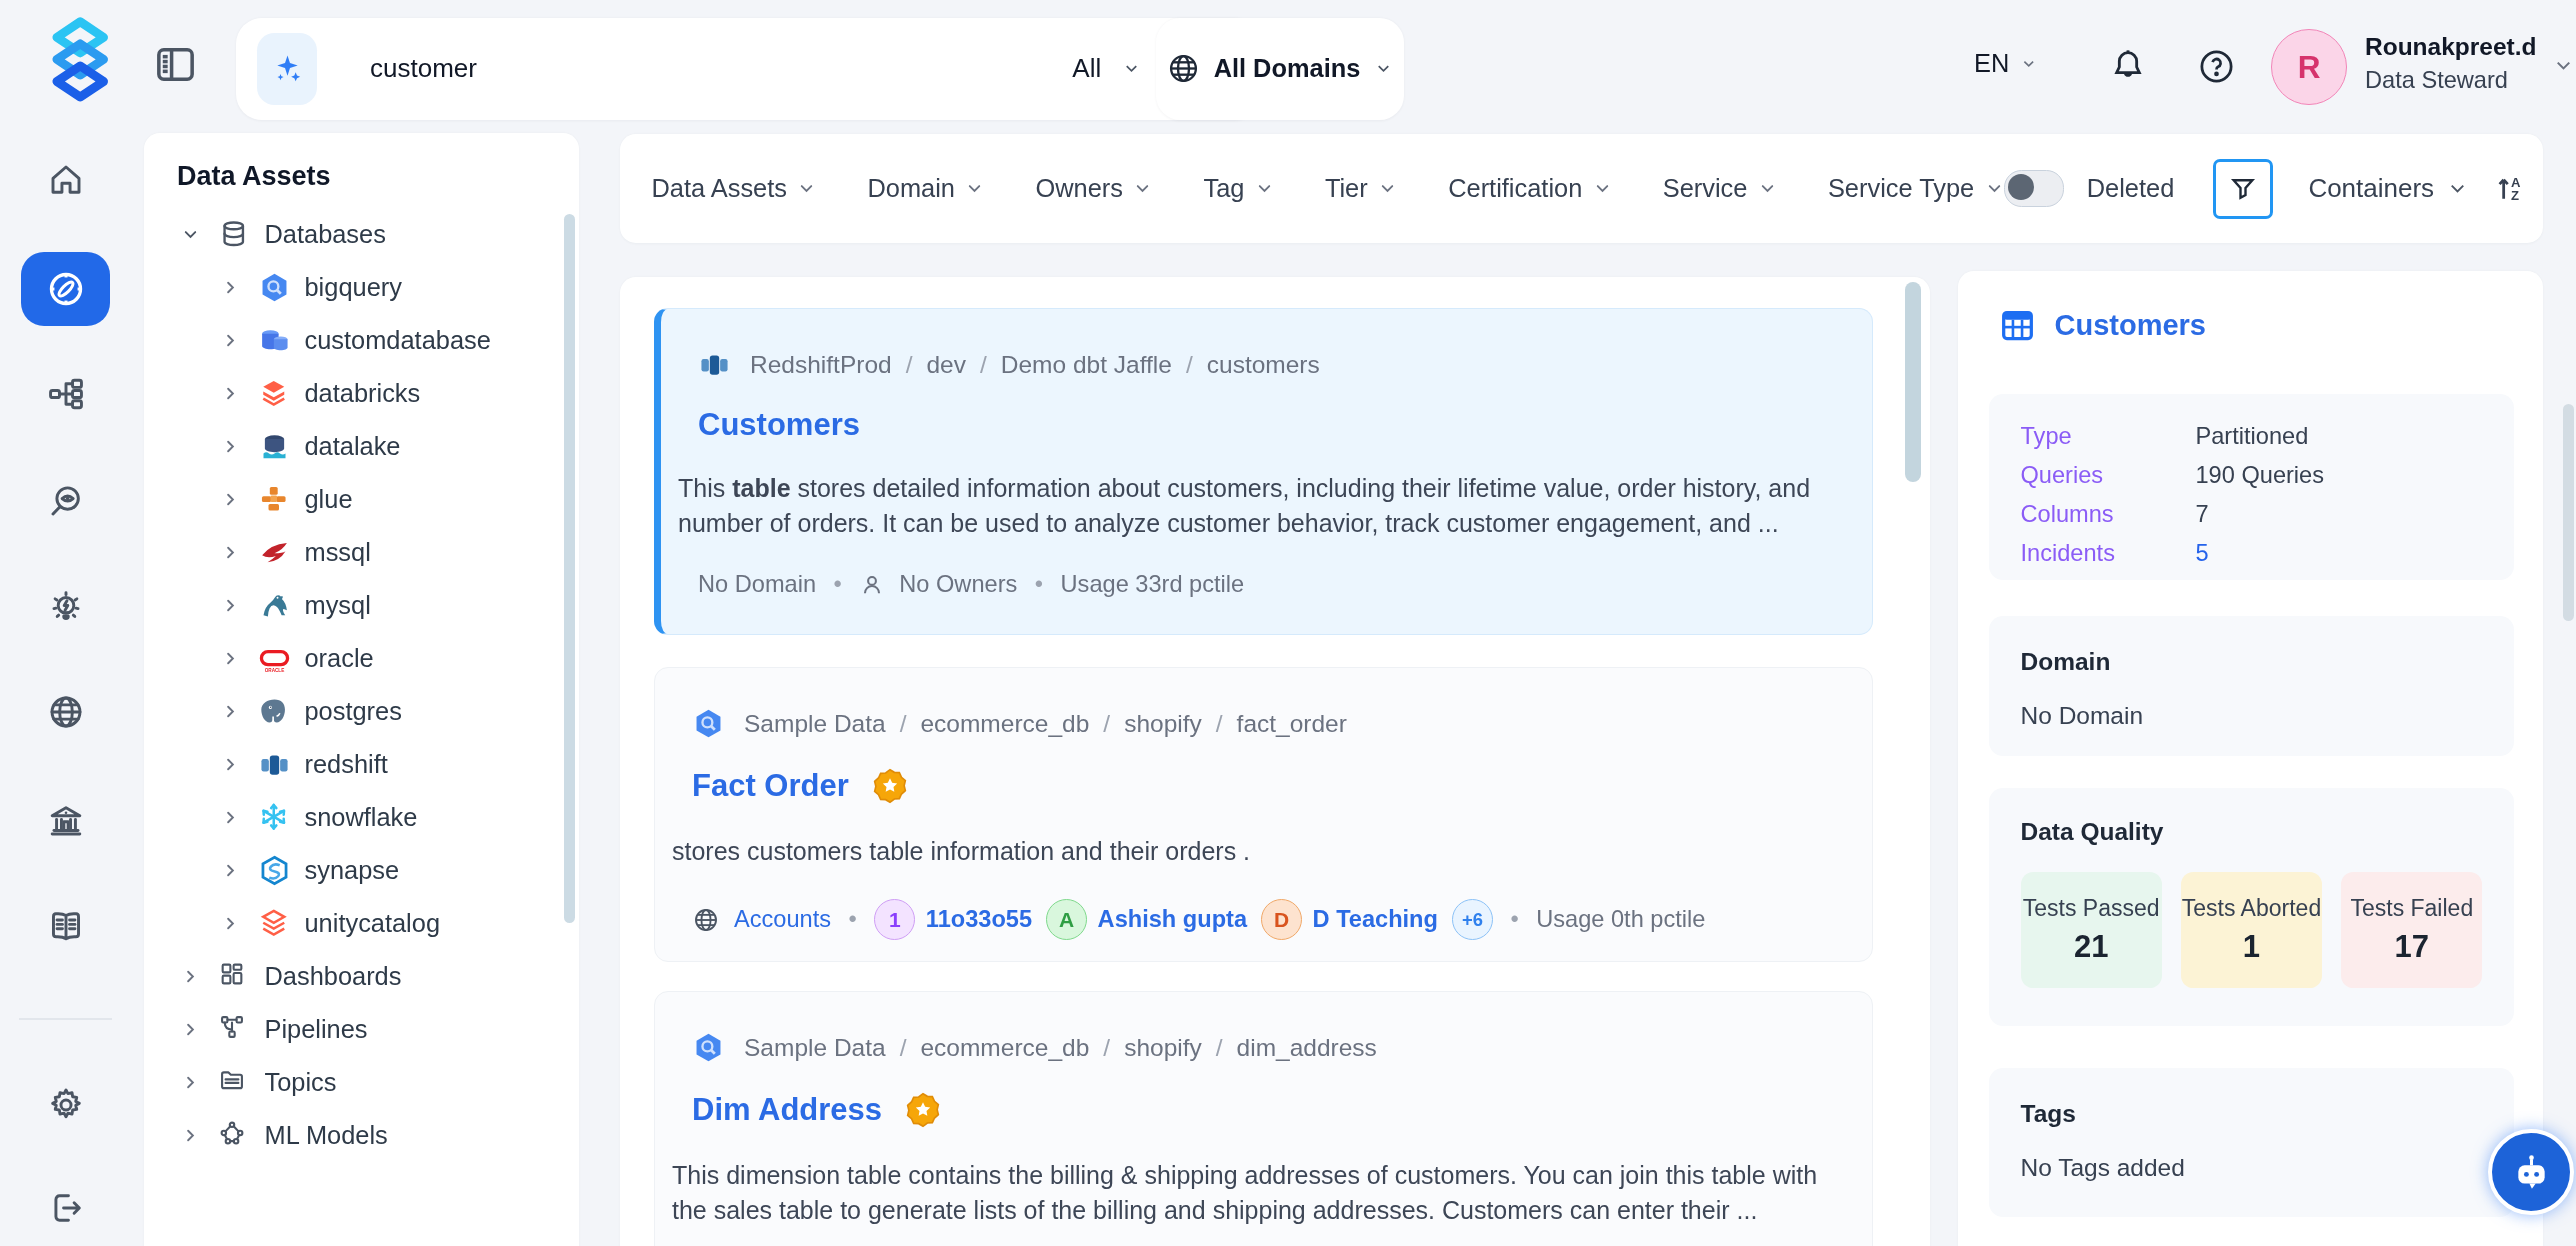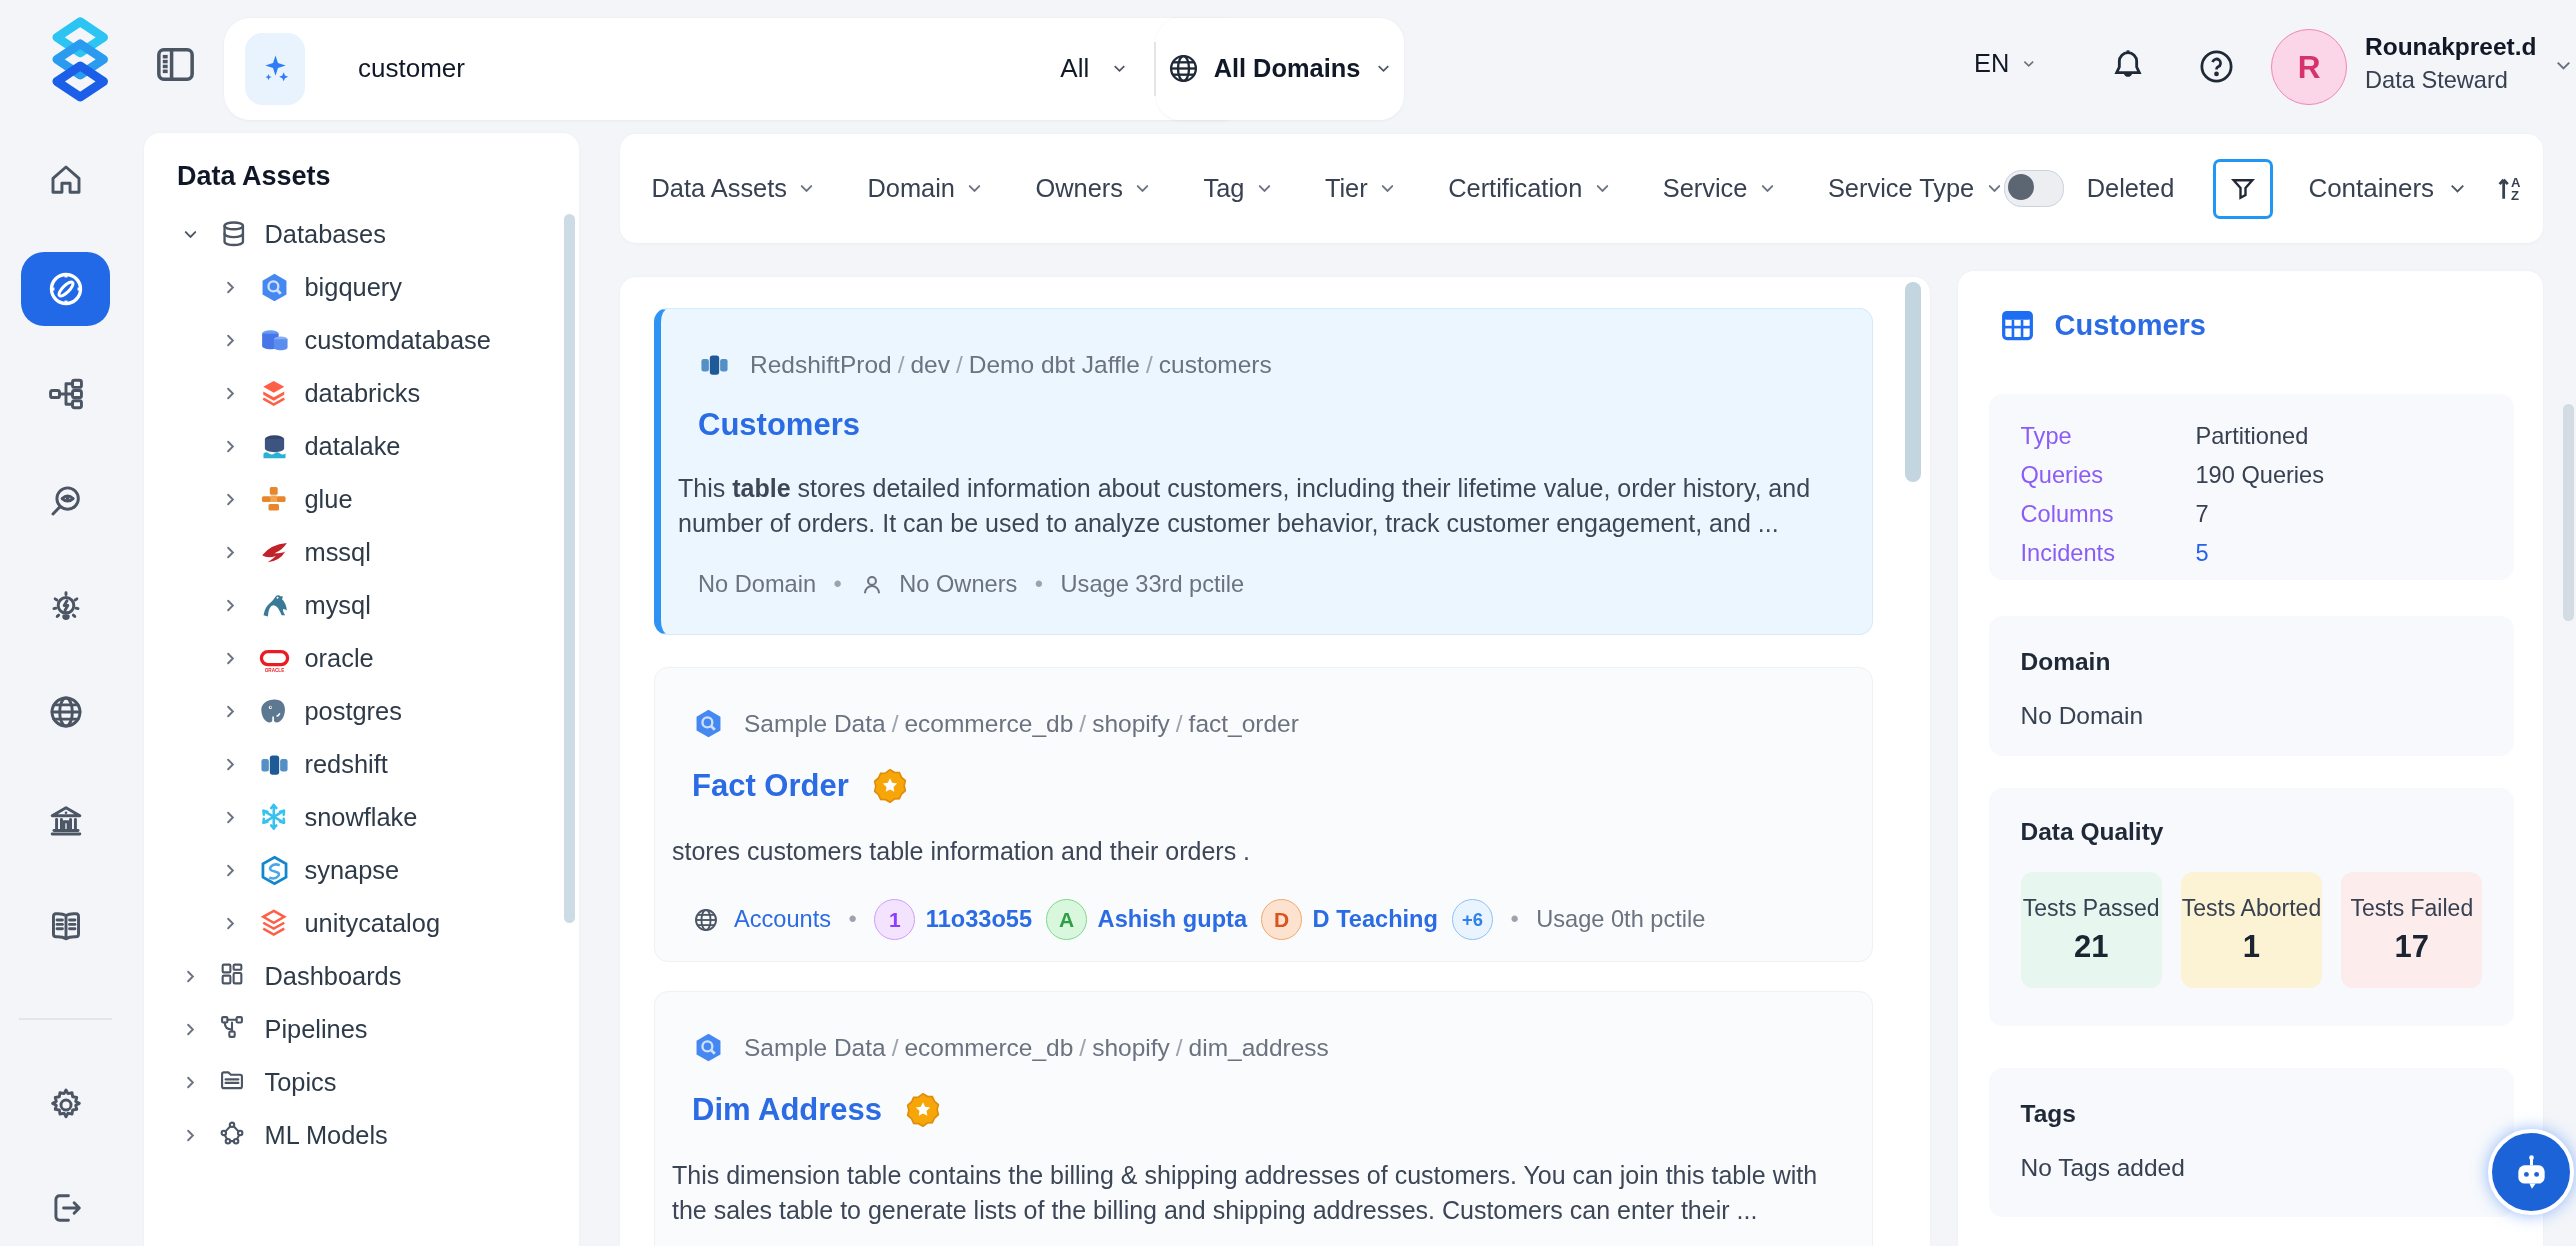--- a/index.html
+++ b/index.html
@@ -10,21 +10,21 @@
     color:#1f2937;
     -webkit-font-smoothing:antialiased;
   }
   .abs{position:absolute;}
   svg{display:block;}
 
   
   #header{left:0;top:0;width:2576px;height:131px;}
   #logo{left:46px;top:14px;width:84px;height:96px;}
   #panel-toggle{left:152px;top:41px;width:47px;height:47px;color:#4b5563;cursor:pointer;}
-  #search-pill{left:224px;top:17.5px;width:1024px;height:102px;background:#fff;border-radius:26px;
+  #search-pill{left:236px;top:17.5px;width:1024px;height:102px;background:#fff;border-radius:26px;
     display:flex;align-items:center;box-shadow:0 0.9px 2.6px rgba(30,41,59,.05);}
   #spark-chip{width:60px;height:72px;margin-left:21px;border-radius:17.5px;background:#e9f3fd;
     display:flex;align-items:center;justify-content:center;}
   #search-input{border:0;outline:0;background:transparent;font-family:inherit;
     font-size:26px;color:#111827;margin-left:51px;flex:1;}
   #search-scope{display:flex;align-items:center;gap:21px;font-size:26px;color:#111827;cursor:pointer;}
   #search-divider{width:1.8px;height:54px;background:#e5e7eb;margin:0 24.5px;}
   #clear-search{margin-right:26px;cursor:pointer;}
   #domains-pill{left:1156px;top:17.5px;width:248px;height:102px;background:#fff;border-radius:24.5px;
     display:flex;align-items:center;justify-content:center;gap:14px;cursor:pointer;
@@ -74,21 +74,21 @@
   #sort-select{display:flex;align-items:center;gap:12.3px;font-size:26px;color:#374151;cursor:pointer;margin-left:12.3px;}
   #sort-dir{cursor:pointer;color:#374151;}
 
   
   #results{left:620px;top:277px;width:1310px;height:998px;background:#fff;border-radius:15.8px;
     box-shadow:0 0.9px 2.6px rgba(30,41,59,.04);}
   .result-card{position:absolute;left:34px;width:1219px;border-radius:14px;background:#fafbfd;
     border:1.8px solid #eef1f5;box-sizing:border-box;cursor:pointer;}
   .result-card.selected{background:#ecf6fe;border:0.9px solid #d5eafc;border-left:7px solid #2e93f2;}
   .crumb-row{display:flex;align-items:center;margin:39px 0 0 37px;gap:19px;}
-  .crumb-text{font-size:24.5px;color:#6b7280;display:flex;gap:6px;align-items:center;white-space:nowrap;}
+  .crumb-text{font-size:24.5px;color:#6b7280;display:flex;gap:14px;align-items:center;white-space:nowrap;}
   .crumb-sep{color:#9ca3af;}
   .title-row{display:flex;align-items:center;gap:21px;margin:26px 0 0 37px;}
   .card-title{font-size:31px;font-weight:600;color:#2b6be4;}
   .card-desc{margin:28px 37px 0 17px;font-size:25px;line-height:35px;color:#3d4656;max-width:1155px;}
   .meta-row{display:flex;align-items:center;margin:30px 0 0 37px;font-size:23.6px;color:#6b7280;gap:14px;flex-wrap:nowrap;}
   .meta-dot{color:#9ca3af;margin:0 3.5px;}
   .meta-link{color:#2b6be4;font-weight:500;}
   .owner{display:flex;align-items:center;gap:10.5px;}
   .owner-chip{width:39px;height:39px;border-radius:50%;display:flex;align-items:center;justify-content:center;
     font-size:21px;font-weight:600;border:1.8px solid transparent;flex:0 0 auto;}

